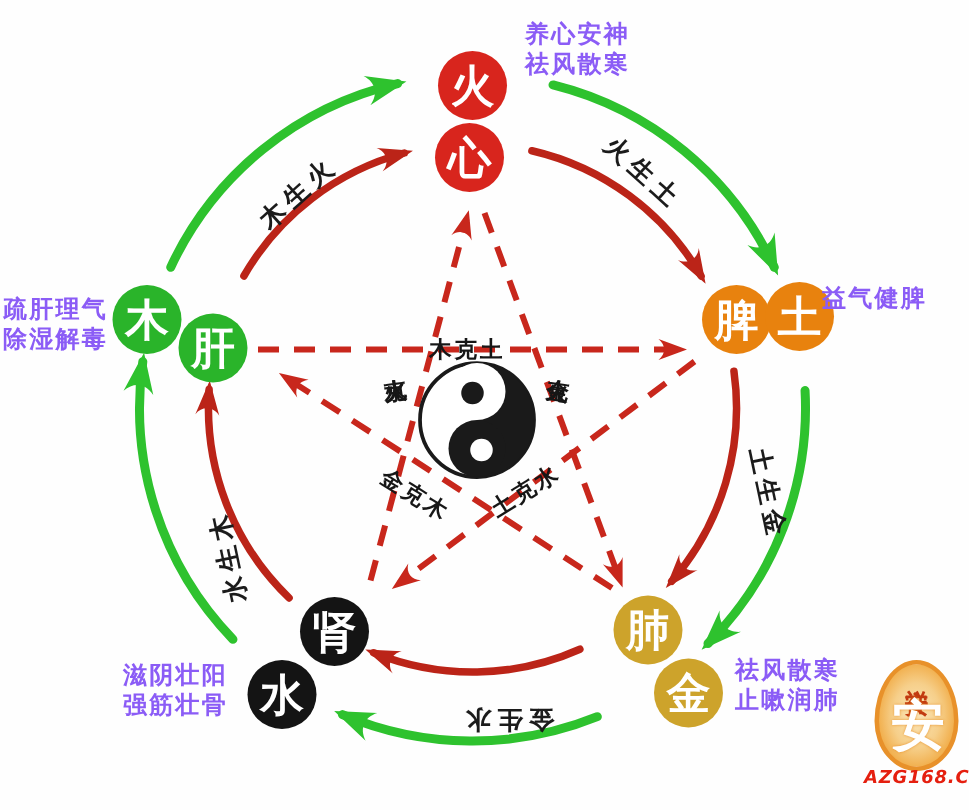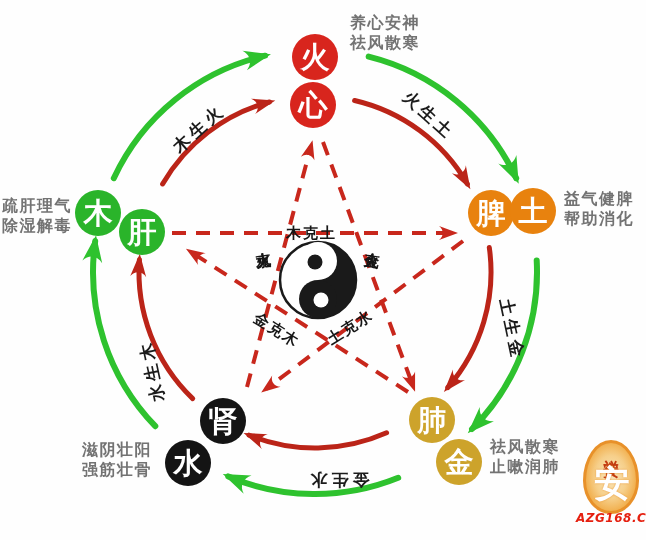--- a/index.html
+++ b/index.html
@@ -9,21 +9,21 @@
     font-family:"DejaVu Sans", sans-serif;
   }
   svg.layer { position:absolute; left:0; top:0; }
 
   .node {
     position:absolute; width:46px; height:46px; border-radius:50%;
     display:flex; align-items:center; justify-content:center;
     color:#ffffff; font-size:29px; font-weight:bold; line-height:1;
   }
   .benefit {
-    position:absolute; font-size:16px; font-weight:bold; color:#737373;
+    position:absolute; font-size:16px; font-weight:bold; color:#8b5cf6;
     line-height:20px; letter-spacing:1.5px; white-space:nowrap;
   }
   .genlabel {
     position:absolute; width:84px; text-align:center;
     font-size:17px; font-weight:bold; color:#1b1b1b; letter-spacing:4px;
     white-space:nowrap;
   }
   .overlabel {
     position:absolute; font-size:15px; font-weight:bold; color:#161616;
     letter-spacing:2px; white-space:nowrap;
@@ -138,23 +138,22 @@
       <span>木</span>
     </div>
   <div class="node" style="left: 119px; top: 209px; background: rgb(42, 180, 42);">
       <span>肝</span>
     </div>
 
   <div class="benefit" style="left:350px; top:13px;">
     <div>养心安神</div>
     <div>祛风散寒</div>
   </div>
-  <div class="benefit" style="left:564px; top:189px;">
+  <div class="benefit" style="left:548px; top:189px;">
     <div>益气健脾</div>
-    <div>帮助消化</div>
   </div>
   <div class="benefit" style="left:490px; top:437px;">
     <div>祛风散寒</div>
     <div>止嗽润肺</div>
   </div>
   <div class="benefit" style="left:82px;  top:440px;">
     <div>滋阴壮阳</div>
     <div>强筋壮骨</div>
   </div>
   <div class="benefit" style="left:2px;   top:196px;">

